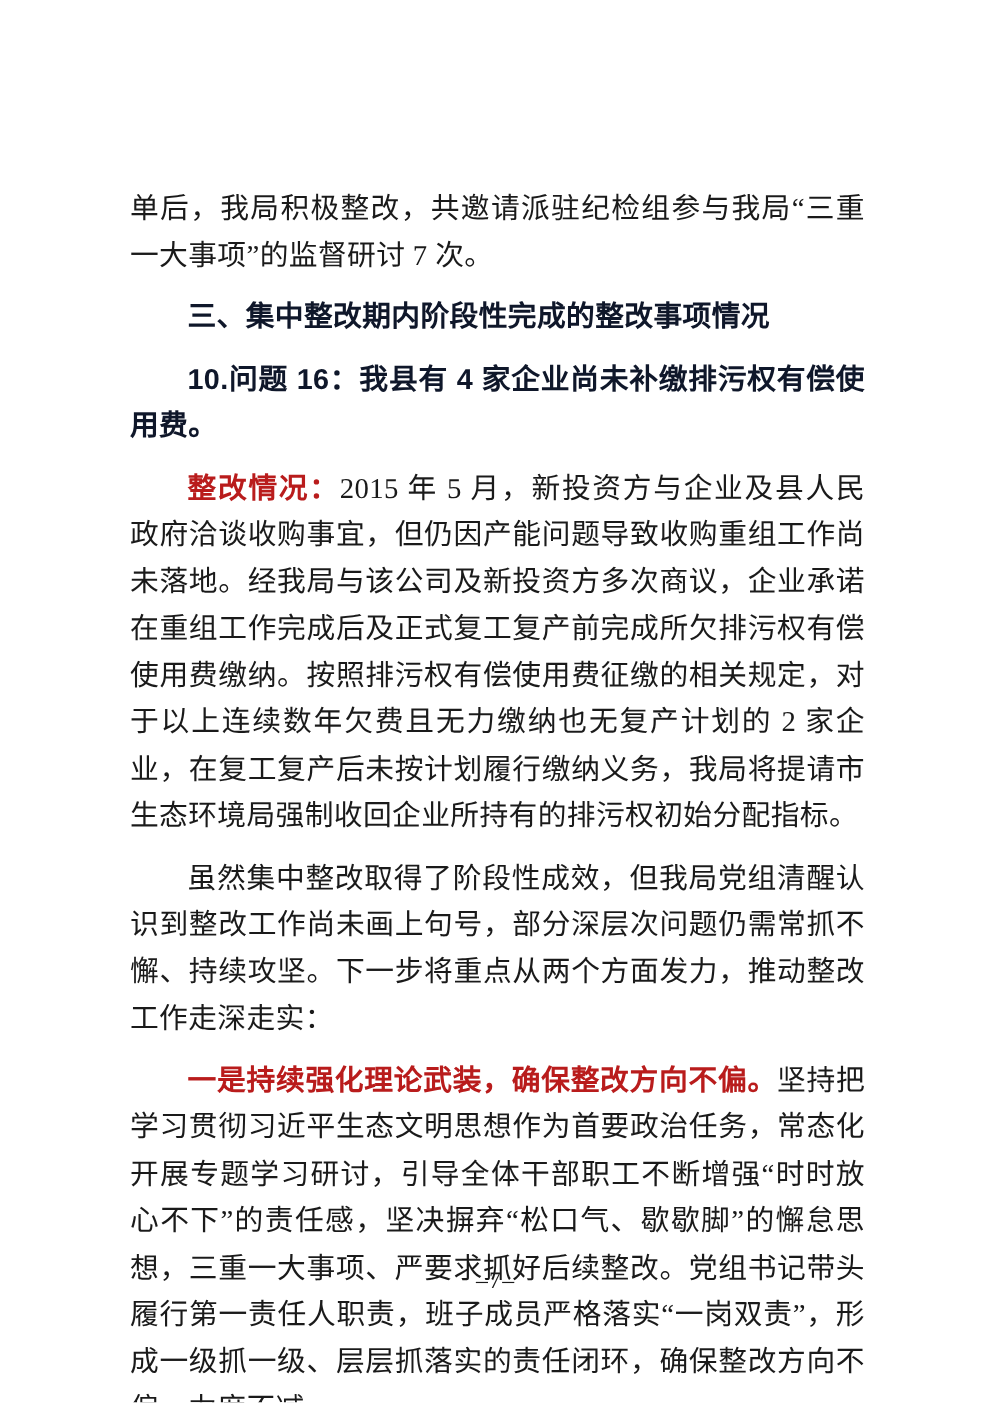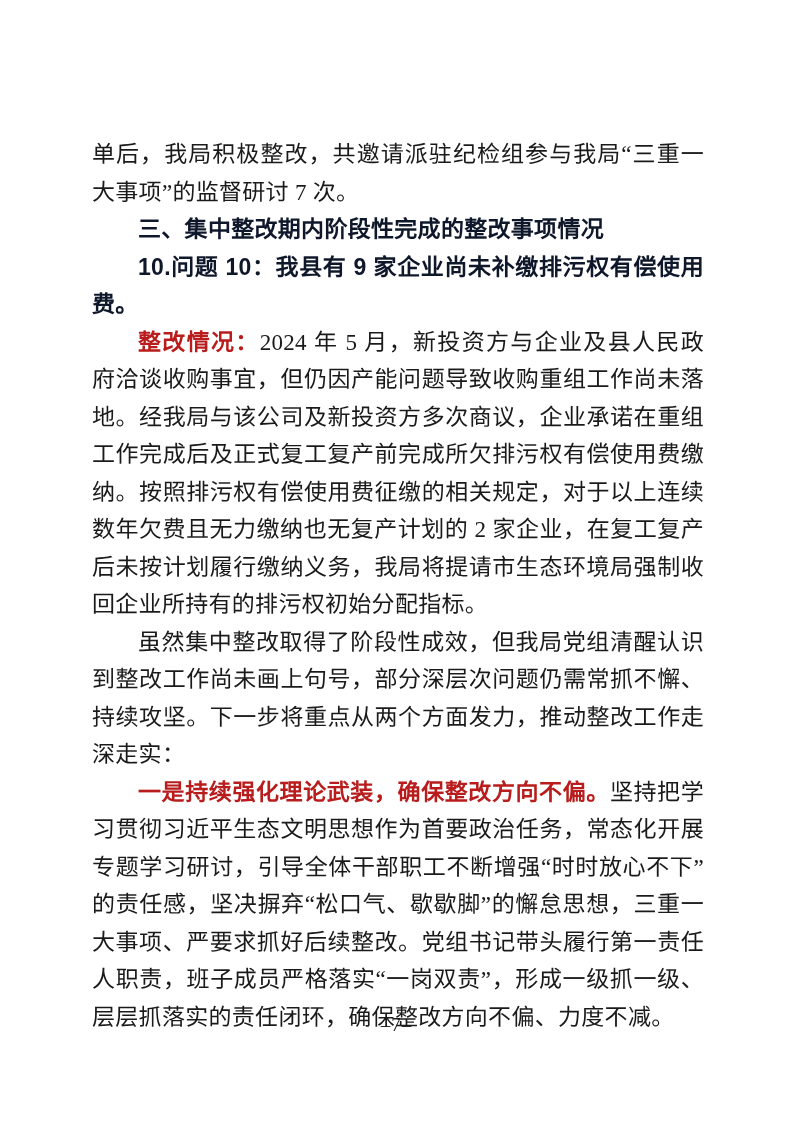--- a/index.html
+++ b/index.html
@@ -21,21 +21,21 @@
     left: 92px;
     top: 136px;
     width: 612px;
     font-size: 23px;
     line-height: 37.5px;
     letter-spacing: 0.3px;
     text-align: justify;
     text-justify: inter-ideograph;
   }
   .doc-content p {
-    margin: 0;
+    margin: 12px;
     padding: 0;
     text-indent: 2em;
   }
   .doc-content p.no-indent {
     text-indent: 0;
   }
   .para-heading {
     font-family: "Liberation Sans", "DejaVu Sans", sans-serif;
     font-weight: 700;
     color: #0f172a;
@@ -61,24 +61,24 @@
 <body>
 
 <div class="doc-page">
 
   <div class="doc-content">
 
     <p class="no-indent">单后，我局积极整改，共邀请派驻纪检组参与我局“三重一大事项”的监督研讨 7 次。</p>
 
     <p class="para-heading">三、集中整改期内阶段性完成的整改事项情况</p>
 
-    <p class="para-heading">10.问题 10：我县有 9 家企业尚未补缴排污权有偿使用费。</p>
+    <p class="para-heading">10.问题 16：我县有 4 家企业尚未补缴排污权有偿使用费。</p>
 
     <p>
-      <span class="lead">整改情况：</span><span>2024 年 5 月，新投资方与企业及县人民政府洽谈收购事宜，但仍因产能问题导致收购重组工作尚未落地。经我局与该公司及新投资方多次商议，企业承诺在重组工作完成后及正式复工复产前完成所欠排污权有偿使用费缴纳。按照排污权有偿使用费征缴的相关规定，对于以上连续数年欠费且无力缴纳也无复产计划的 2 家企业，在复工复产后未按计划履行缴纳义务，我局将提请市生态环境局强制收回企业所持有的排污权初始分配指标。</span>
+      <span class="lead">整改情况：</span><span>2015 年 5 月，新投资方与企业及县人民政府洽谈收购事宜，但仍因产能问题导致收购重组工作尚未落地。经我局与该公司及新投资方多次商议，企业承诺在重组工作完成后及正式复工复产前完成所欠排污权有偿使用费缴纳。按照排污权有偿使用费征缴的相关规定，对于以上连续数年欠费且无力缴纳也无复产计划的 2 家企业，在复工复产后未按计划履行缴纳义务，我局将提请市生态环境局强制收回企业所持有的排污权初始分配指标。</span>
     </p>
 
 
     <p>虽然集中整改取得了阶段性成效，但我局党组清醒认识到整改工作尚未画上句号，部分深层次问题仍需常抓不懈、持续攻坚。下一步将重点从两个方面发力，推动整改工作走深走实：</p>
 
     <p>
       <span class="lead">一是持续强化理论武装，确保整改方向不偏。</span><span>坚持把学习贯彻习近平生态文明思想作为首要政治任务，常态化开展专题学习研讨，引导全体干部职工不断增强“时时放心不下”的责任感，坚决摒弃“松口气、歇歇脚”的懈怠思想，三重一大事项、严要求抓好后续整改。党组书记带头履行第一责任人职责，班子成员严格落实“一岗双责”，形成一级抓一级、层层抓落实的责任闭环，确保整改方向不偏、力度不减。</span>
     </p>
 
   </div>

